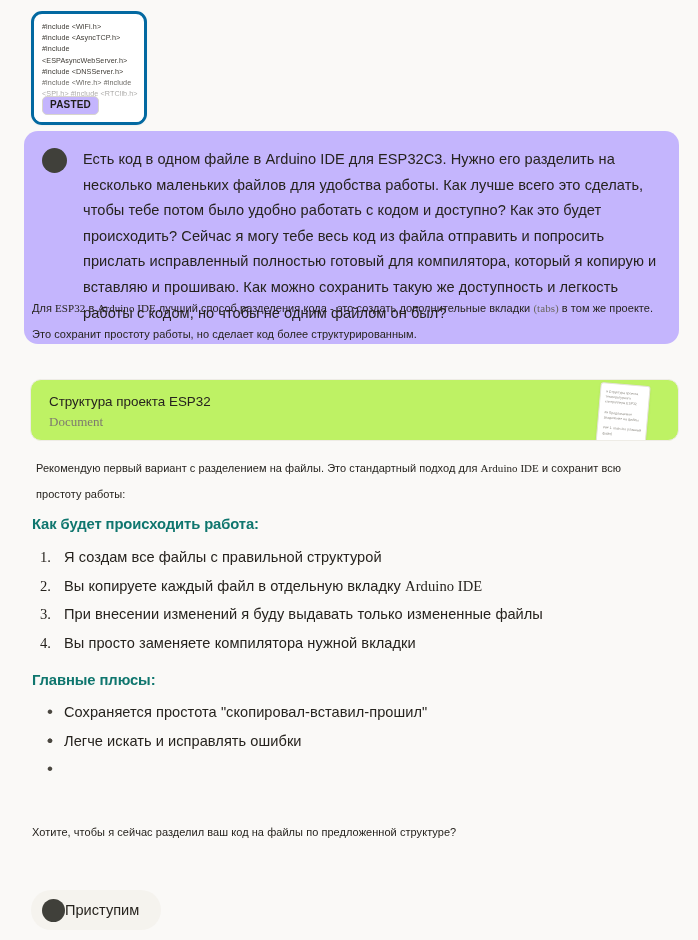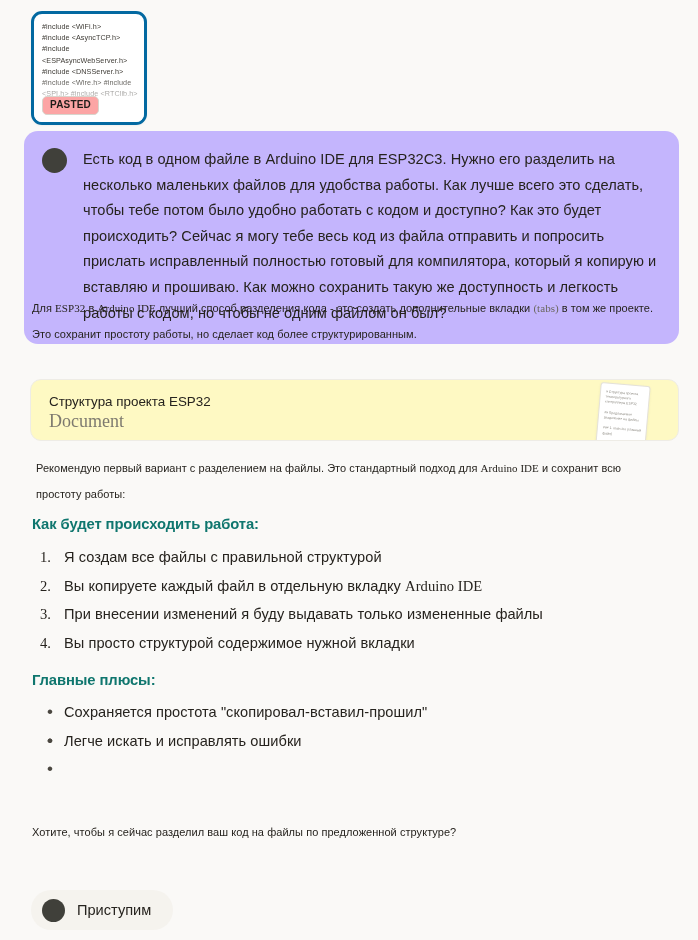--- a/index.html
+++ b/index.html
@@ -46,21 +46,21 @@
     position: absolute;
     left: 0; right: 0; bottom: 0;
     height: 46px;
     background: linear-gradient(to bottom, rgba(255,255,255,0) 0%, rgba(255,255,255,0.82) 55%, #ffffff 100%);
   }
   .paste-badge {
     position: absolute;
     left: 8px;
     bottom: 7px;
     padding: 2px 7px 3px 7px;
-    background: #fca5a5;
+    background: #c4b5fd;
     border: 1px solid #d8d5cd;
     border-radius: 5px;
     font-size: 10px;
     font-weight: bold;
     letter-spacing: 0.2px;
     color: #1f1d19;
     line-height: 12px;
   }
 
   
@@ -108,39 +108,39 @@
   #p3 { left: 32px; top: 820px; width: 640px; }
 
   
   .doc-card {
     position: absolute;
     left: 30px;
     top: 379px;
     width: 649px;
     height: 62px;
     box-sizing: border-box;
-    background: #fef9c3;
+    background: #bef264;
     border: 1px solid #eeece6;
     border-radius: 11px;
     overflow: hidden;
   }
   .doc-title {
     position: absolute;
     left: 18px;
     top: 13px;
     font-size: 13.4px;
     line-height: 18px;
     color: #26231e;
   }
   .doc-sub {
     position: absolute;
     left: 18px;
     top: 33px;
     font-family: "Liberation Serif", serif;
-    font-size: 18px;
+    font-size: 13px;
     line-height: 17px;
     color: #7d7ا;
     color: #7d796f;
   }
   .doc-thumb {
     position: absolute;
     right: 30px;
     top: 4px;
     width: 48px;
     height: 62px;
@@ -217,21 +217,20 @@
     height: 40px;
     box-sizing: border-box;
     background: #f5f3ee;
     border-radius: 20px;
     display: flex;
     align-items: center;
     padding: 0 22px 0 11px;
   }
   .pill .avatar { width: 23px; height: 23px; margin-top: 0; }
   .pill-label {
-    margin-left: 12px;
     font-size: 14.6px;
     line-height: 20px;
     color: #26231e;
     text-align: center;
   }
 </style>
 </head>
 <body>
 
 <div class="paste-card">
@@ -262,21 +261,21 @@
 </div>
 
 <div class="para" id="p2"><span>Рекомендую первый вариант с разделением на файлы. Это стандартный подход для </span><span class="lat">Arduino IDE</span><span> и сохранит всю простоту работы:</span></div>
 
 <div class="sub-head" id="h-work">Как будет происходить работа:</div>
 
 <ol class="ol" id="list-steps">
   <li><span class="marker">1.</span><span>Я создам все файлы с правильной структурой</span></li>
   <li><span class="marker">2.</span><span>Вы копируете каждый файл в отдельную вкладку </span><span class="lat">Arduino IDE</span></li>
   <li><span class="marker">3.</span><span>При внесении изменений я буду выдавать только измененные файлы</span></li>
-  <li><span class="marker">4.</span><span>Вы просто структурой содержимое нужной вкладки</span></li>
+  <li><span class="marker">4.</span><span>Вы просто заменяете компилятора нужной вкладки</span></li>
 </ol>
 
 <div class="sub-head" id="h-plus">Главные плюсы:</div>
 
 <ul class="ul" id="list-pros">
   <li><span class="marker">•</span><span>Сохраняется простота "скопировал-вставил-прошил"</span></li>
   <li><span class="marker">•</span></li>
   <li><span class="marker">•</span><span>Легче искать и исправлять ошибки</span></li>
   <li><span class="marker">•</span></li>
 </ul>

